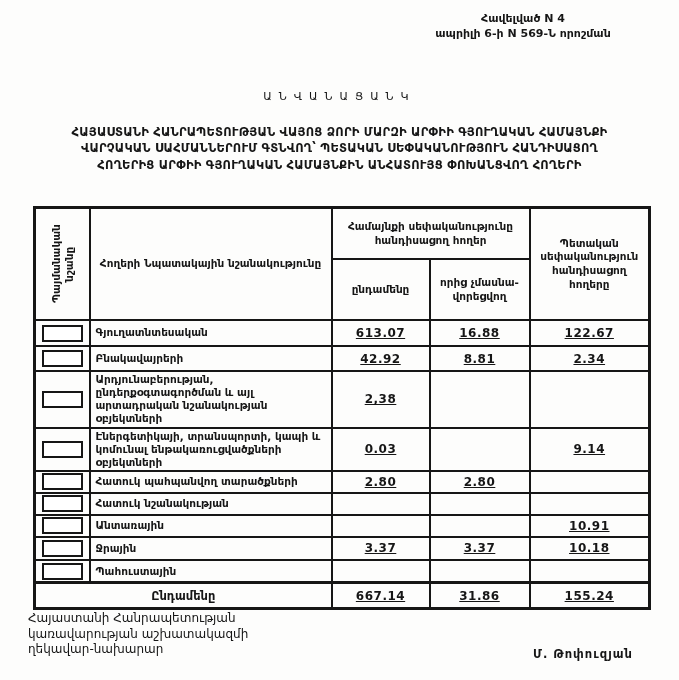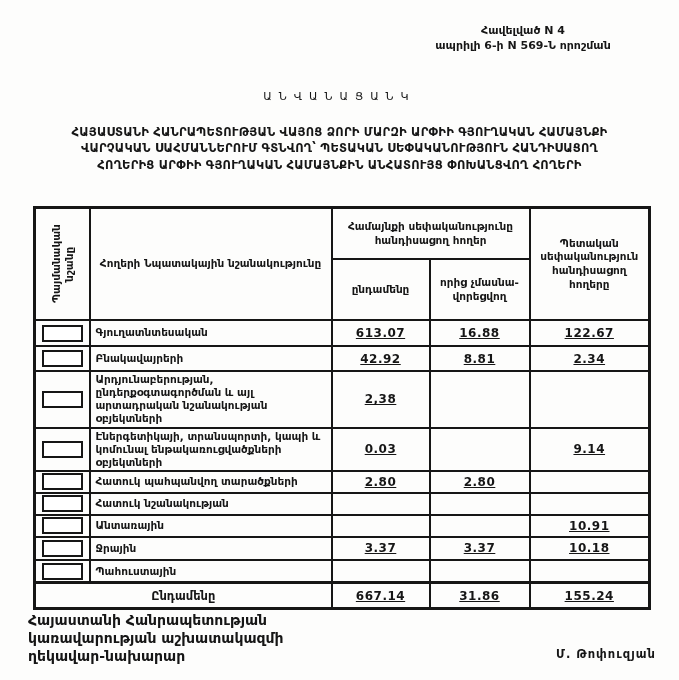--- a/index.html
+++ b/index.html
@@ -6,21 +6,21 @@
   body{
     width:679px;height:680px;
     background:#fdfdfc;
     position:relative;
     overflow:hidden;
     font-family:"DejaVu Sans", sans-serif;
     color:#161616;
     -webkit-font-smoothing:none;
   }
   .appendix{
-    position:absolute;top:24px;right:6px;width:300px;
+    position:absolute;top:12px;right:6px;width:300px;
     text-align:center;font-size:11px;font-weight:bold;line-height:1.35;
   }
   .doc-title{
     position:absolute;top:90px;left:0;width:100%;
     text-align:center;font-size:11px;font-weight:normal;letter-spacing:7px;
   }
   .subtitle{
     position:absolute;top:124px;left:0;width:100%;
     text-align:center;font-size:11.5px;font-weight:bold;line-height:1.42;
     letter-spacing:0.2px;
@@ -66,25 +66,25 @@
     border:2px solid #161616;background:#fff;
     vertical-align:middle;
   }
   tr.rh-a{height:26px;} tr.rh-b{height:25px;} tr.rh-c{height:43px;}
   tr.rh-d{height:36px;} tr.rh-e{height:22px;} tr.rh-f{height:23px;}
   tr.total-row{height:26px;}
   tr.total-row td{border-top:3px solid #161616;}
   td.total-label{text-align:center;font-size:11.5px;}
   .footer-left{
     position:absolute;top:611px;left:28px;
-    font-size:14px;font-weight:bold;line-height:1.3;
+    font-size:12px;font-weight:normal;line-height:1.3;
   }
   .signature{
     position:absolute;top:647px;left:533px;
-    font-size:11.5px;font-weight:bold;letter-spacing:1px;margin-left:23px;
+    font-size:11.5px;font-weight:bold;letter-spacing:1px;
   }
 </style>
 </head>
 <body>
 
 <div class="appendix">
   <div>Հավելված N 4</div>
   <div>ապրիլի 6-ի N 569-Ն որոշման</div>
 </div>
 

